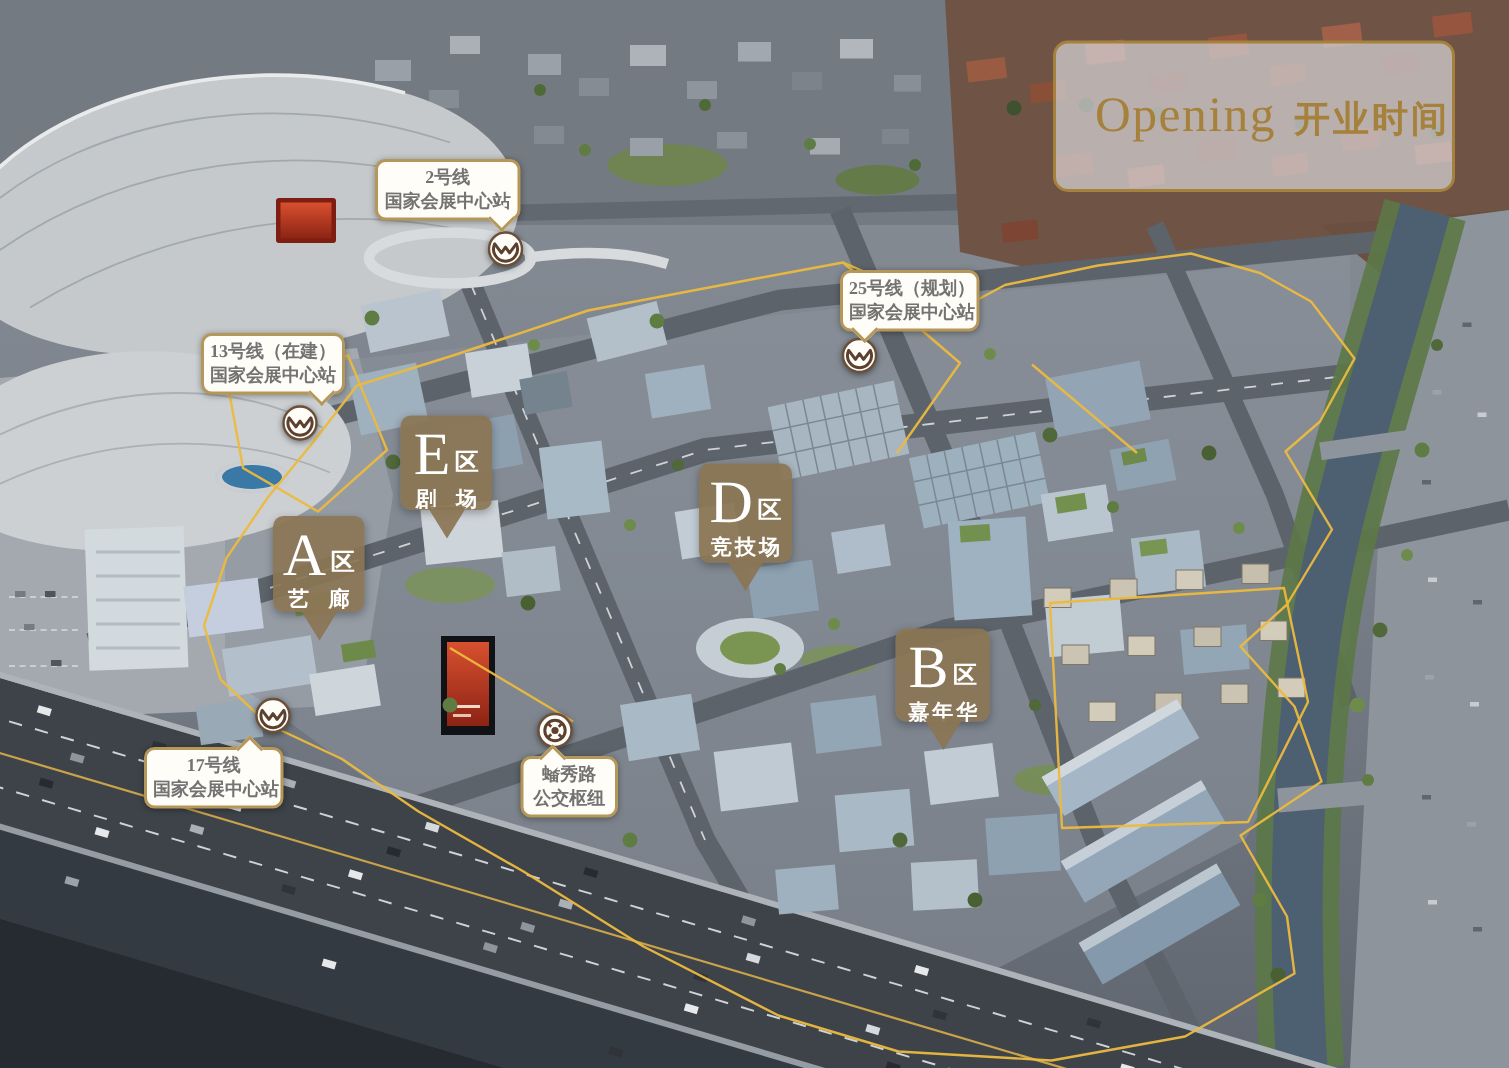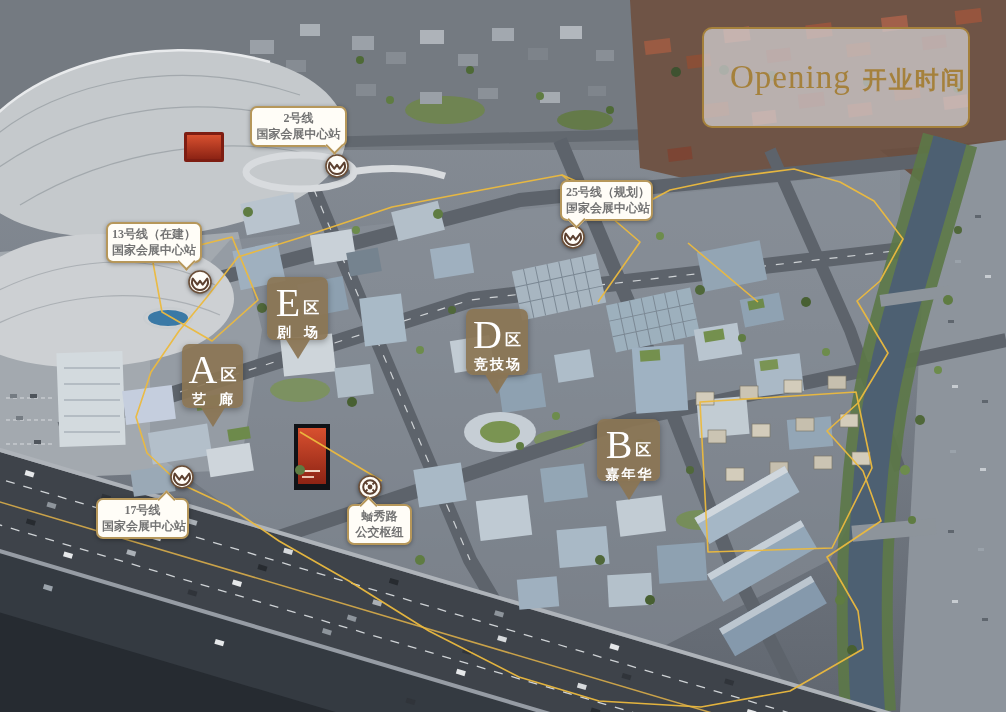--- a/index.html
+++ b/index.html
@@ -28,21 +28,21 @@
     position:absolute;box-sizing:border-box;white-space:nowrap;
     background:#fffdf7;border:2px solid #b6975a;border-radius:7px;
     color:#737373;font-size:12px;font-weight:700;line-height:1.3;
     text-align:center;padding:3px 4px;
     box-shadow:0 1px 4px rgba(0,0,0,.35);
   }
   .ptr{position:absolute;width:11px;height:11px;background:#fffdf7;transform:rotate(45deg);}
   .ptr.down{bottom:-7px;border-right:2px solid #b6975a;border-bottom:2px solid #b6975a;}
   .ptr.up{top:-7px;border-left:2px solid #b6975a;border-top:2px solid #b6975a;}
   #co-line2{left:250px;top:106px;width:97px;}   #co-line2 .ptr{left:76px;}
-  #co-line13{left:106px;top:222px;width:96px;}  #co-line13 .ptr{left:72px;}
+  #co-line13{left:134px;top:222px;width:96px;}  #co-line13 .ptr{left:72px;}
   #co-line25{left:560px;top:180px;width:93px;}  #co-line25 .ptr{left:8px;}
   #co-line17{left:96px;top:498px;width:93px;}  #co-line17 .ptr{left:62px;}
   #co-bus{left:347px;top:504px;width:65px;}     #co-bus .ptr{left:13px;}
 
   .map-icon{position:absolute;width:24px;height:24px;filter:drop-shadow(0 1px 2px rgba(0,0,0,.5));}
   #ic-line2{left:325px;top:154px;}
   #ic-line13{left:188px;top:270px;}
   #ic-line25{left:561px;top:225px;}
   #ic-line17{left:170px;top:465px;}
   #ic-bus{left:358px;top:475px;}

